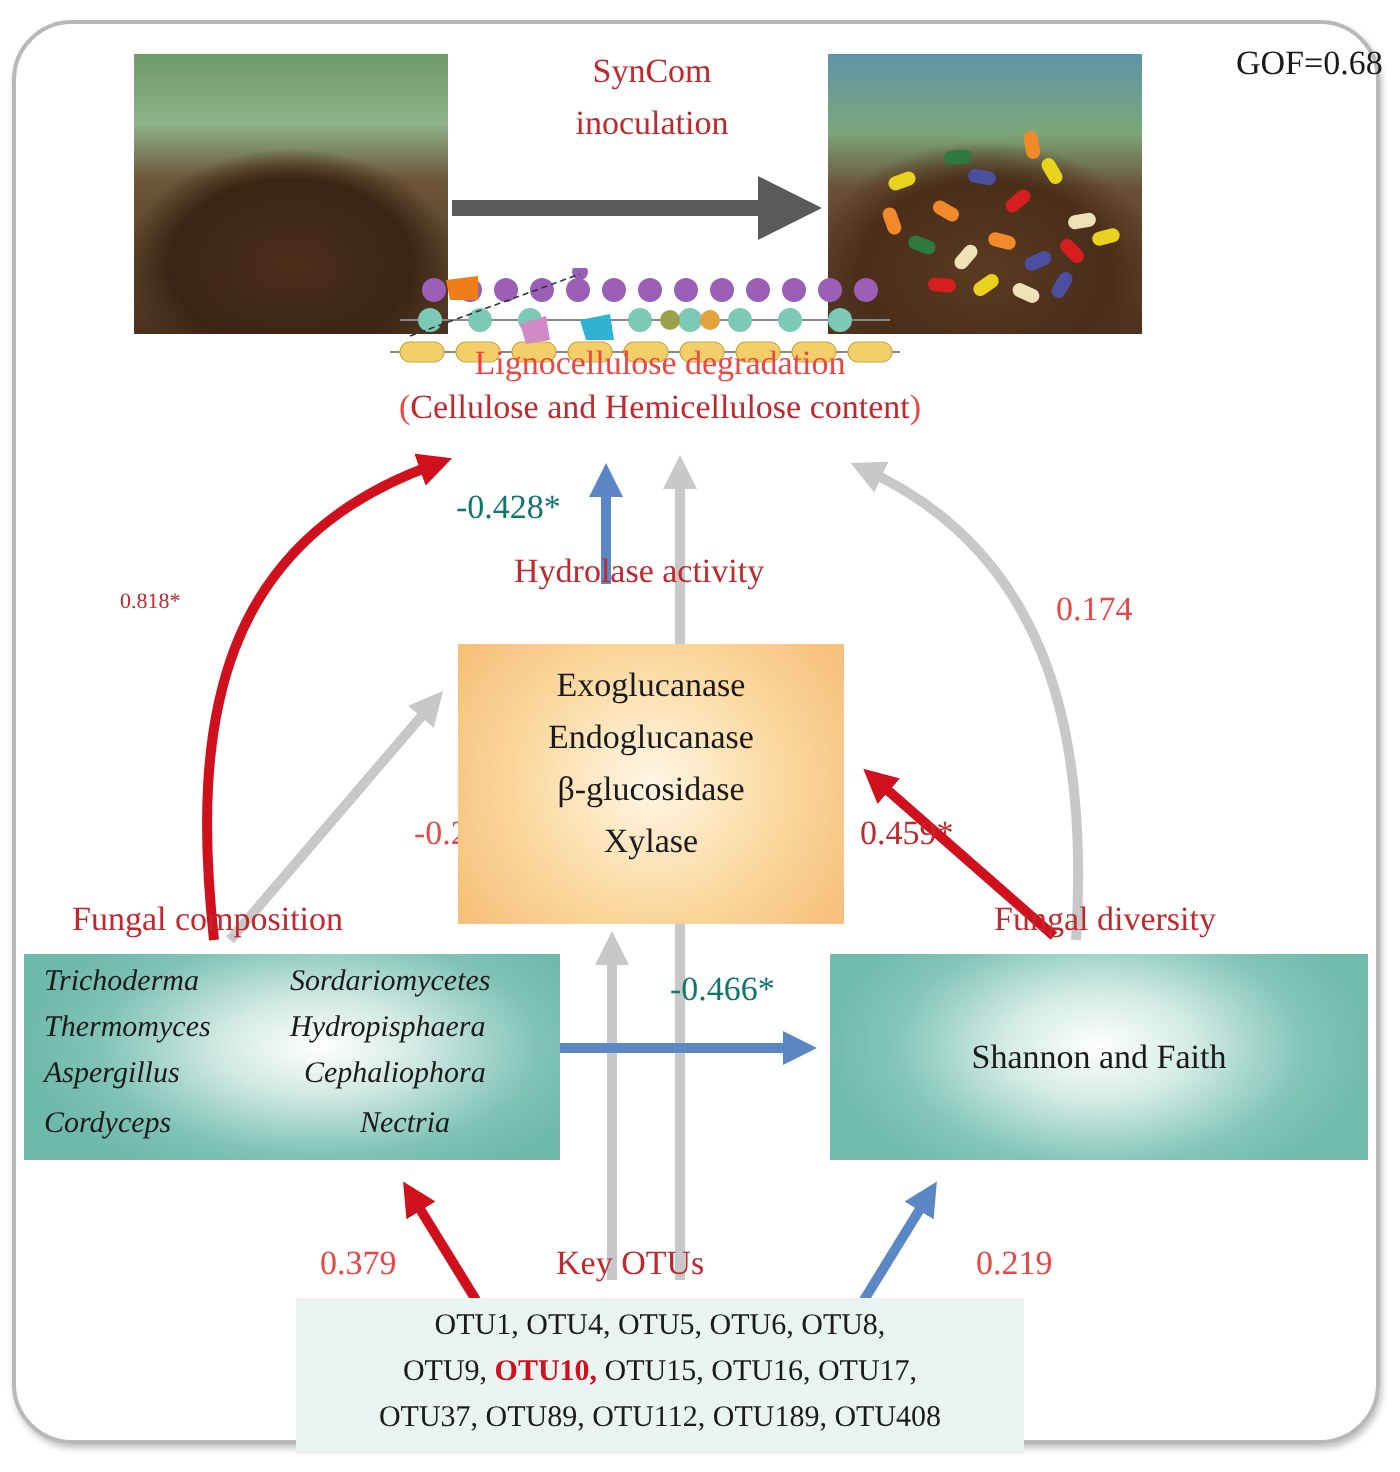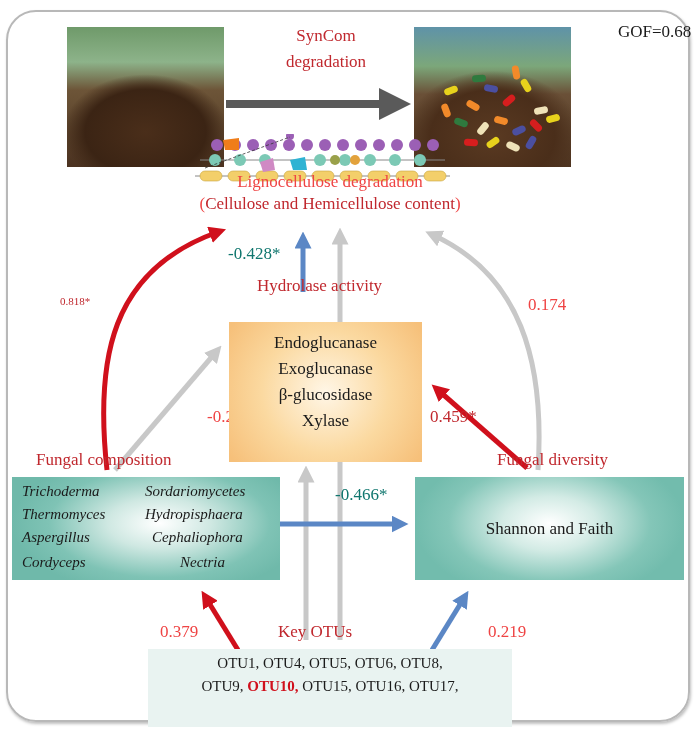--- a/index.html
+++ b/index.html
@@ -60,21 +60,21 @@
   <span class="dot" style="left:50px;top:112px;background:#d61e1e;transform:rotate(5deg)"></span>
   <span class="dot" style="left:72px;top:112px;background:#e8d21c;transform:rotate(-35deg)"></span>
   <span class="dot" style="left:92px;top:116px;background:#efe2b8;transform:rotate(25deg)"></span>
   <span class="dot" style="left:110px;top:112px;background:#4b4fa0;transform:rotate(-60deg)"></span>
   <span class="dot" style="left:58px;top:48px;background:#2f7a3e;transform:rotate(-5deg)"></span>
   <span class="dot" style="left:95px;top:42px;background:#f28a2a;transform:rotate(80deg)"></span>
 </div>
 <div class="abs" style="left:578px;top:22px;font-size:17px;margin-left:40px;">GOF=0.68</div>
 
 <div class="abs red" style="left:286px;top:26px;font-size:17px;width:80px;text-align:center;">SynCom</div>
-<div class="abs red" style="left:276px;top:52px;font-size:17px;width:100px;text-align:center;">degradation</div>
+<div class="abs red" style="left:276px;top:52px;font-size:17px;width:100px;text-align:center;">inoculation</div>
 
 <svg class="molecule" viewBox="0 0 255 50">
   <line x1="0" y1="42" x2="255" y2="42" stroke="#888" stroke-width="1"></line>
   <line x1="5" y1="26" x2="250" y2="26" stroke="#888" stroke-width="1"></line>
   <g fill="#f3cf6a" stroke="#c9a640" stroke-width="0.6">
     <rect x="5" y="37" width="22" height="10" rx="5"></rect>
       <rect x="33" y="37" width="22" height="10" rx="5"></rect>
     <rect x="61" y="37" width="22" height="10" rx="5"></rect>
       <rect x="89" y="37" width="22" height="10" rx="5"></rect>
     <rect x="117" y="37" width="22" height="10" rx="5"></rect>
@@ -156,22 +156,22 @@
 <div class="abs black" style="left:160px;top:407px;font-size:17px;margin-left:47px;">-0.215</div>
 <div class="abs red" style="left:430px;top:407px;font-size:17px;">0.459*</div>
 <div class="abs black" style="left:250px;top:443px;font-size:17px;">0.272</div>
 <div class="abs black" style="left:350px;top:443px;font-size:17px;">0.134</div>
 <div class="abs blue" style="left:335px;top:485px;font-size:17px;">-0.466*</div>
 <div class="abs black" style="left:160px;top:622px;font-size:17px;">0.379</div>
 <div class="abs black" style="left:488px;top:622px;font-size:17px;">0.219</div>
 
 <div class="abs red" style="left:257px;top:276px;font-size:17px;">Hydrolase activity</div>
 <div class="box-hydro">
+  <div>Exoglucanase</div>
   <div>Endoglucanase</div>
-  <div>Exoglucanase</div>
   <div>β-glucosidase</div>
   <div>Xylase</div>
 </div>
 
 <div class="abs red" style="left:36px;top:450px;font-size:17px;">Fungal composition</div>
 <div class="box-comp">
   <span class="sp" style="left:10px;top:6px;">Trichoderma</span>
   <span class="sp" style="left:10px;top:29px;">Thermomyces</span>
   <span class="sp" style="left:10px;top:52px;">Aspergillus</span>
   <span class="sp" style="left:10px;top:77px;">Cordyceps</span>
@@ -183,13 +183,14 @@
 
 <div class="abs red" style="left:497px;top:450px;font-size:17px;">Fungal diversity</div>
 <div class="box-div">
   <span>Shannon and Faith</span>
 </div>
 
 <div class="abs red" style="left:278px;top:622px;font-size:17px;">Key OTUs</div>
 <div class="box-otu">
   <div>OTU1, OTU4, OTU5, OTU6, OTU8,</div>
   <div><span>OTU9, </span><span style="color:#d0101c;font-weight:bold;">OTU10,</span><span> OTU15, OTU16, OTU17,</span></div>
+  <div>OTU37, OTU89, OTU112, OTU189, OTU408</div>
 </div>
 
 </body></html>

